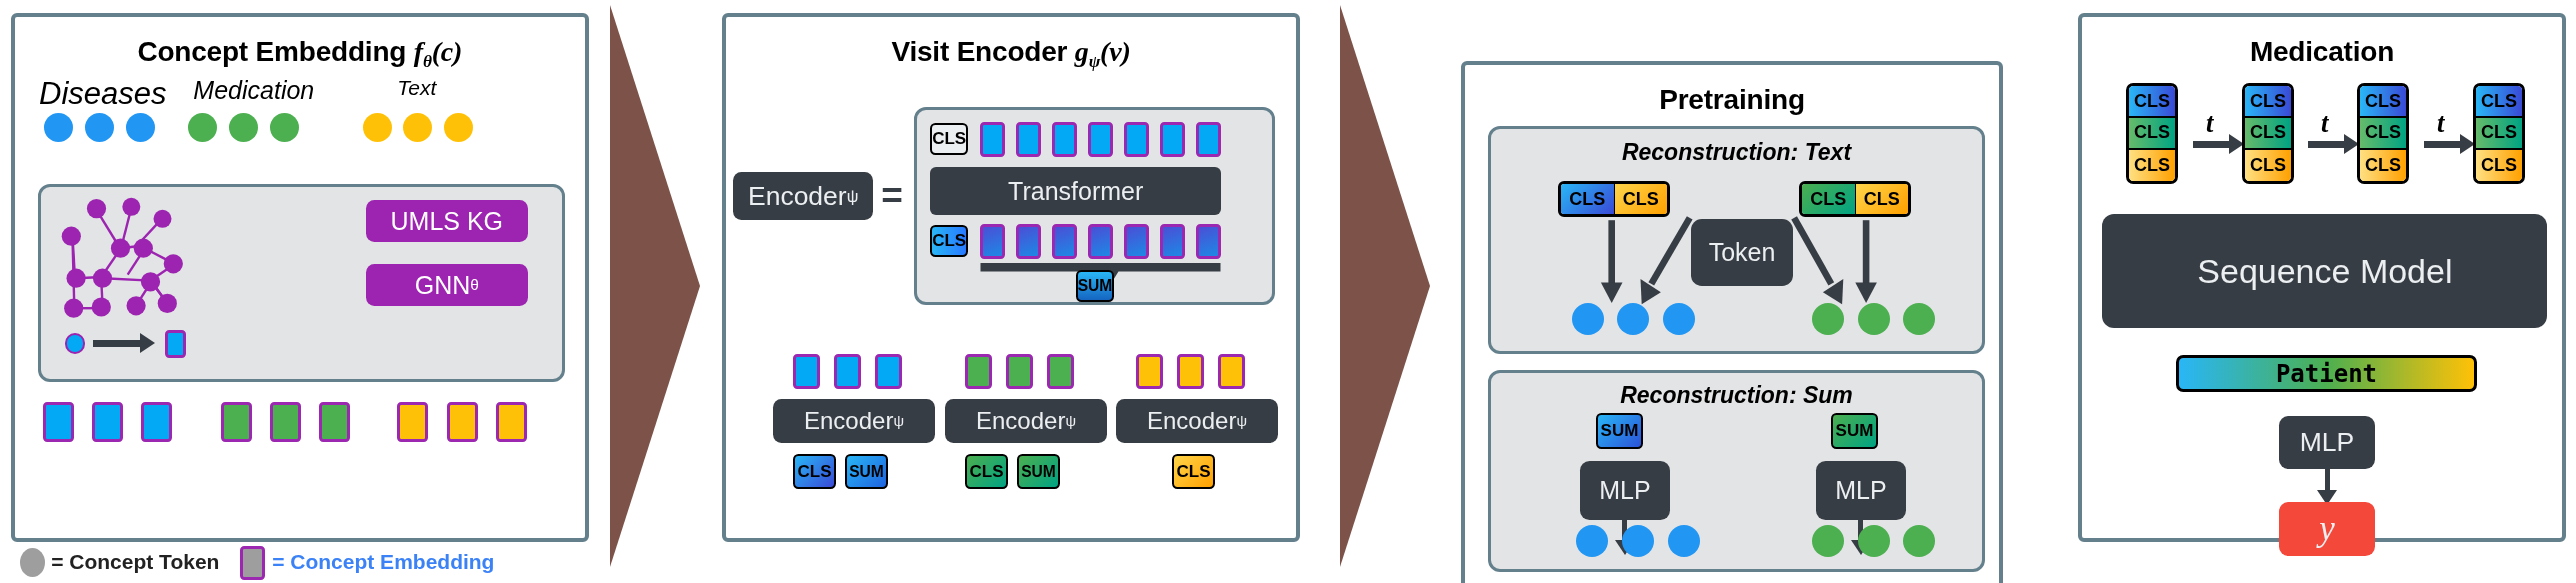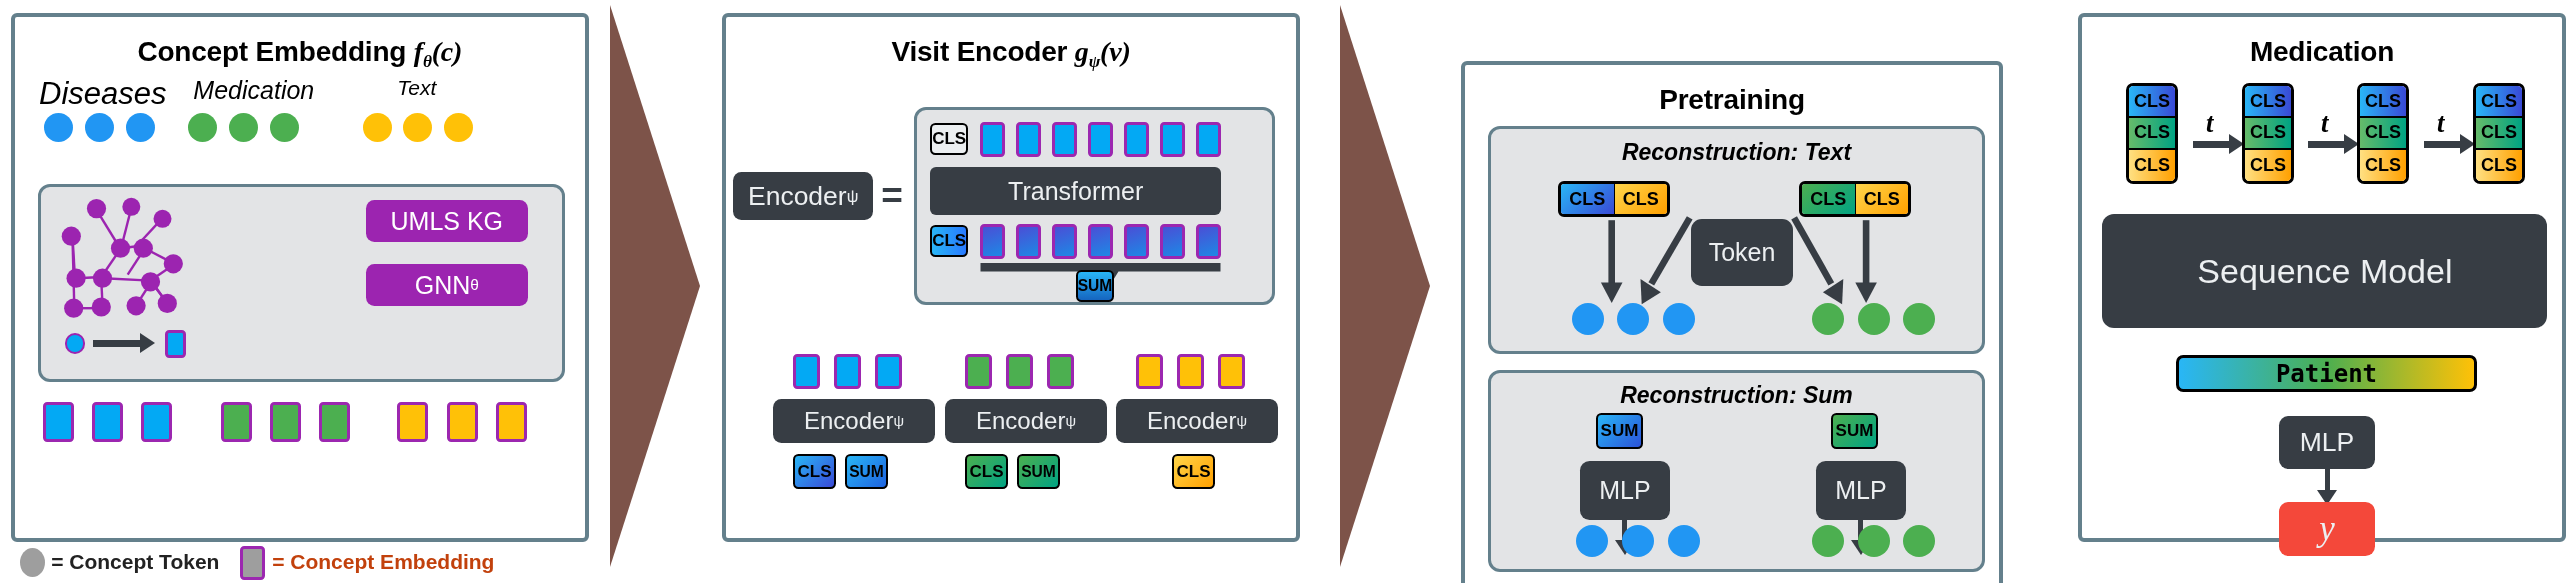--- a/index.html
+++ b/index.html
@@ -122,21 +122,21 @@
 
     <div class="emb" style="left:382px;top:385px;width:31px;height:40px;background:#ffc107;"></div>
     <div class="emb" style="left:432px;top:385px;width:31px;height:40px;background:#ffc107;"></div>
     <div class="emb" style="left:481px;top:385px;width:31px;height:40px;background:#ffc107;"></div>
   </div>
 
   <div style="position:absolute;left:13.2px;top:546px;width:577px;height:35px;">
     <div class="circ" style="left:7.2px;top:2.4px;width:25px;height:29px;background:#9e9e9e;"></div>
     <div style="position:absolute;left:38px;top:3.6px;font-size:21px;font-weight:bold;color:#222;">= Concept Token</div>
     <div class="emb" style="left:227px;top:0px;width:25px;height:34px;background:#9e9e9e;border-width:3.6px;"></div>
-    <div style="position:absolute;left:259px;top:3.6px;font-size:21px;font-weight:bold;color:#c2410c;">= Concept Embedding</div>
+    <div style="position:absolute;left:259px;top:3.6px;font-size:21px;font-weight:bold;color:#3b82f6;">= Concept Embedding</div>
   </div>
 
   <div class="arrow-brown" style="left:610px;top:4.8px;"></div>
 
   <div class="panel" style="left:722px;top:13.2px;width:578px;height:529px;">
 
     <div class="ptitle" style="top:19px;font-size:28px;">
       <span>Visit Encoder </span><span class="ital">g</span><span class="ital sub">ψ</span><span class="ital">(v)</span>
     </div>
 

